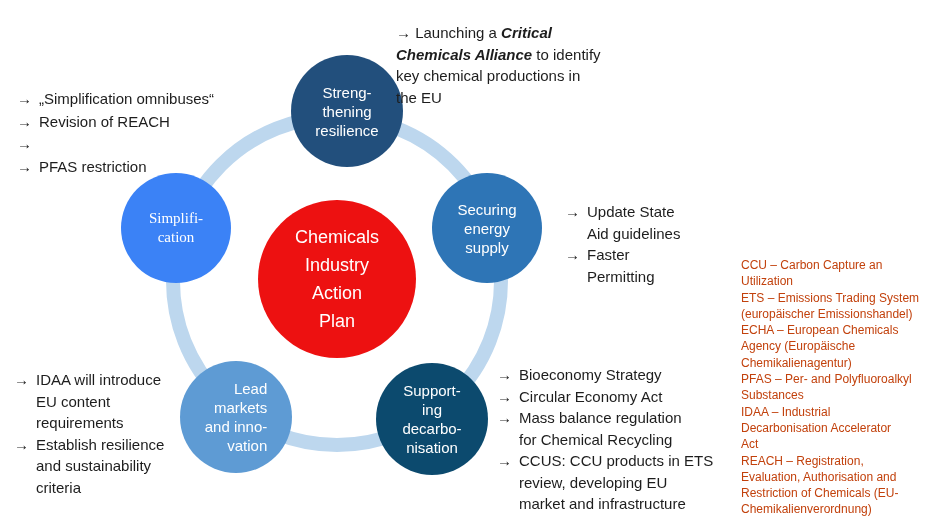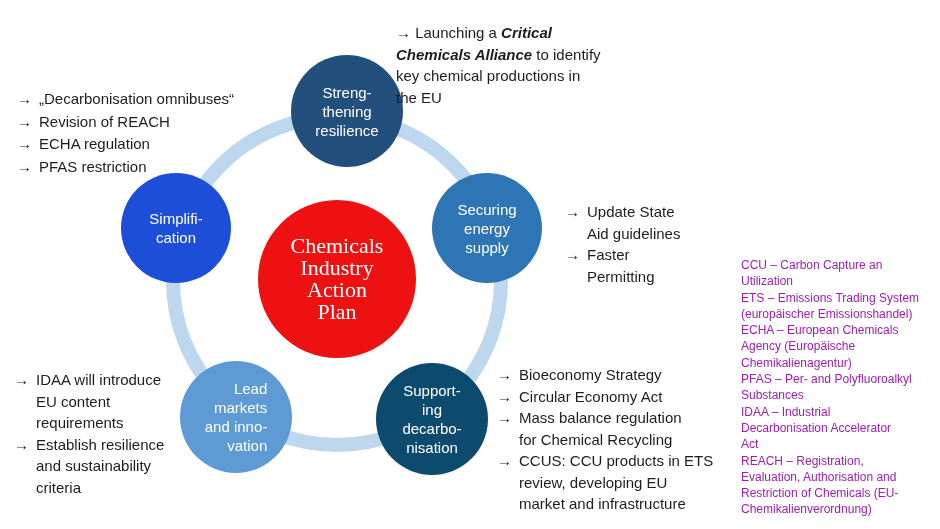--- a/index.html
+++ b/index.html
@@ -16,37 +16,37 @@
   .circle {
     position:absolute; border-radius:50%; z-index:2;
     display:flex; align-items:center; justify-content:center;
     text-align:center; color:#ffffff; font-size:15px; line-height:19px;
   }
   .c-resilience   { left:291px; top:55px;  width:112px; height:112px; }
   .c-energy       { left:432px; top:173px; width:110px; height:110px; }
   .c-simplification { left:121px; top:173px; width:110px; height:110px; }
   .c-markets      { left:180px; top:361px; width:112px; height:112px;text-align:right; }
   .c-decarbonisation { left:376px; top:363px; width:112px; height:112px; }
-  .c-center       { left:258px; top:200px; width:158px; height:158px; font-size:22px; line-height:22px;font-family:Liberation Serif, serif; }
+  .c-center       { left:258px; top:200px; width:158px; height:158px; font-size:18px; line-height:28px; }
   
   .note { position:absolute; z-index:3; font-size:15px; }
   .note-top { left:396px; top:22px; width:232px; line-height:21.5px; white-space:pre-line; }
   .note-top .bi { font-weight:bold; font-style:italic; }
   .note-top .arrow-inline { display:inline; }
   .list { position:absolute; z-index:3; font-size:15px; }
   .l-topleft     { left:17px;  top:88px;  line-height:22.5px; }
   .l-right       { left:565px; top:201px; line-height:21.5px; }
   .l-bottomleft  { left:14px;  top:369px; line-height:21.5px; }
   .l-bottomright { left:497px; top:364px; line-height:21.5px; }
   .arrow-item { display:flex; align-items:flex-start; }
   .arrow-item .arrow { flex:none; width:16px; margin-right:6px; }
   .arrow-item .txt { white-space:pre-line; }
   
   .glossary { position:absolute; left:741px; top:257px; width:196px; z-index:3;
-              font-size:12px; line-height:16.3px; color:#a21caf; }
+              font-size:12px; line-height:16.3px; color:#c2410c; }
   .glossary-item { white-space:pre-line; }
 </style>
 </head>
 <body>
 
 <div class="canvas">
 
   <div class="ring" style="border-color: rgb(189, 215, 238);"></div>
 
   <div class="circle c-center" style="background-color: rgb(237, 17, 17);">
@@ -62,41 +62,40 @@
   </div>
 
   <div class="circle c-decarbonisation" style="background-color: #0c4a6e;">
     <span>Support-<br>ing<br>decarbo-<br>nisation</span>
   </div>
 
   <div class="circle c-markets" style="background-color: rgb(94, 155, 212);">
     <span>Lead<br>markets<br>and inno-<br>vation</span>
   </div>
 
-  <div class="circle c-simplification" style="background-color: #1d4ed8;">
+  <div class="circle c-simplification" style="background-color: #3b82f6; font-family: Liberation Serif, serif;">
     <span>Simplifi-<br>cation</span>
   </div>
 
   <div class="note note-top"><span class="arrow-inline">→ </span><span>Launching a </span><span class="bi">Critical
 Chemicals Alliance</span><span> to identify
 key chemical productions in
 the EU</span></div>
 
   <div class="list l-topleft">
       <div class="arrow-item">
         <span class="arrow">→</span>
-        <span class="txt">„Decarbonisation omnibuses“</span>
+        <span class="txt">„Simplification omnibuses“</span>
       </div>
       <div class="arrow-item">
         <span class="arrow">→</span>
         <span class="txt">Revision of REACH</span>
       </div>
       <div class="arrow-item">
         <span class="arrow">→</span>
-        <span class="txt">ECHA regulation</span>
       </div>
       <div class="arrow-item">
         <span class="arrow">→</span>
         <span class="txt">PFAS restriction</span>
       </div>
     </div>
 
   <div class="list l-right">
       <div class="arrow-item">
         <span class="arrow">→</span>

